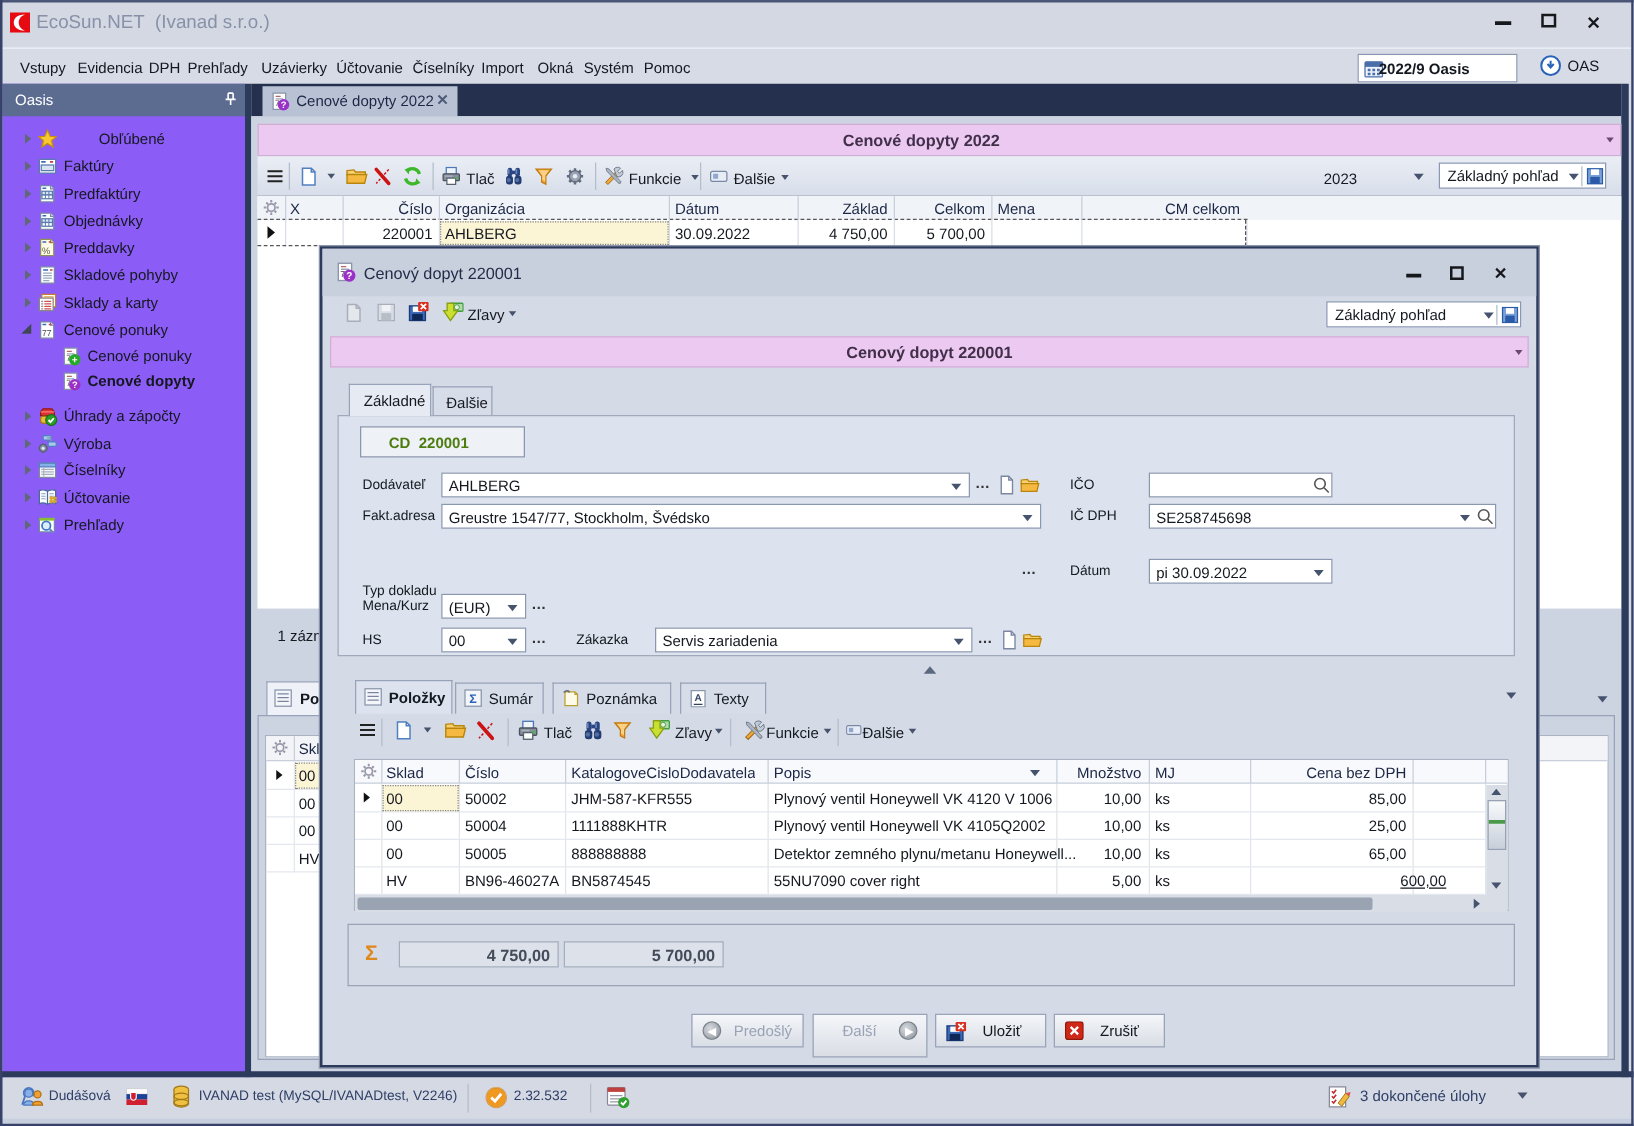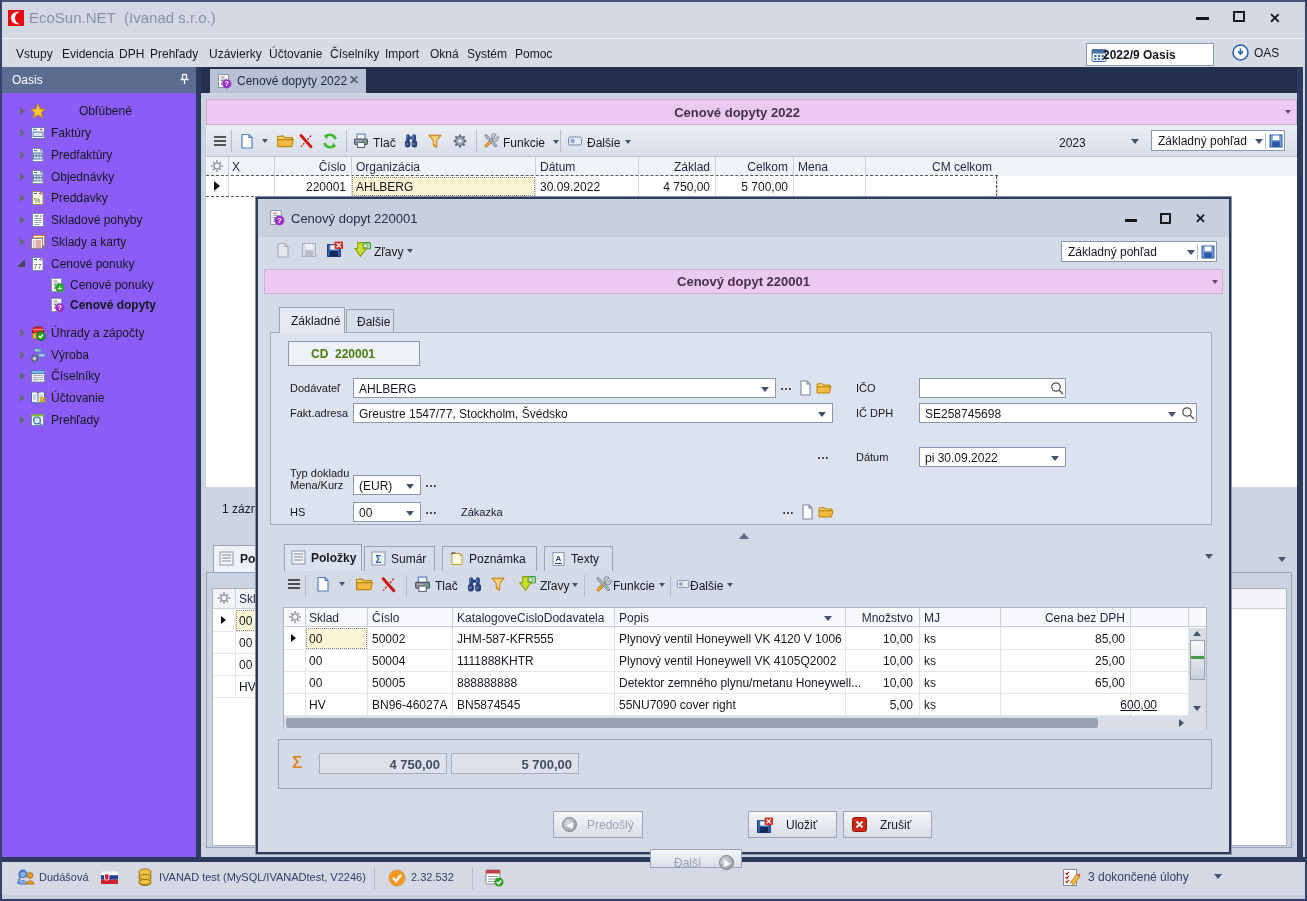--- a/index.html
+++ b/index.html
@@ -552,20 +552,24 @@
           <div class="arr" style="left:52px;top:8px;"></div>
         </div>
         <div class="abs dots" style="left:154px;top:143px;">…</div>
         <div class="abs" style="left:19px;top:173px;font-size:11px;">HS</div>
         <div class="abs" style="left:82px;top:169px;width:68px;height:20px;background:#fff;border:1px solid #8a97b0;">
           <div class="abs" style="left:5px;top:3px;white-space:nowrap;">00</div>
           <div class="arr" style="left:52px;top:8px;"></div>
         </div>
         <div class="abs dots" style="left:154px;top:170px;">…</div>
         <div class="abs" style="left:190px;top:173px;font-size:11px;">Zákazka</div>
+        <div class="abs" style="left:253px;top:169px;width:254px;height:20px;background:#fff;border:1px solid #8a97b0;">
+          <div class="abs" style="left:5px;top:3px;white-space:nowrap;">Servis zariadenia</div>
+          <div class="arr" style="left:238px;top:8px;"></div>
+        </div>
         <div class="abs dots" style="left:511px;top:170px;">…</div>
         <svg class="abs" style="left:529px;top:171px;" width="14" height="16" viewBox="0 0 14 16">
           <path d="M3 1 h6 l3 3 v11 h-9 Z" fill="#fff" stroke="#7a88a0" stroke-width="1.1"></path>
           <path d="M9 1 v3 h3" fill="none" stroke="#7a88a0" stroke-width="1.1"></path>
         </svg>
         <svg class="abs" style="left:547px;top:171px;" width="16" height="16" viewBox="0 0 16 16">
           <path d="M1 4 l5-0.5 l1 1.5 h7 l0 2 H1 Z" fill="#f8d070" stroke="#b8860b"></path>
           <path d="M1 13 V6.8 h14 l-1.5 6.2 Z" fill="#f5b840" stroke="#b8860b"></path>
         </svg>
       </div>
@@ -748,21 +752,21 @@
       <div class="abs" style="left:20px;top:540px;width:934px;height:50px;border:1px solid #9aa4b6;">
         <div class="abs" style="left:13px;top:13px;color:#e08820;font-weight:bold;font-size:17px;">Σ</div>
         <div class="abs" style="left:40px;top:13px;width:128px;height:21px;background:#dde1e9;border:1px solid #a4adbd;text-align:right;padding:3px 6px 0 0;font-weight:bold;color:#444c5c;font-size:13px;">4 750,00</div>
         <div class="abs" style="left:172px;top:13px;width:128px;height:21px;background:#dde1e9;border:1px solid #a4adbd;text-align:right;padding:3px 6px 0 0;font-weight:bold;color:#444c5c;font-size:13px;">5 700,00</div>
       </div>
       <div class="abs" style="left:295px;top:612px;width:90px;height:27px;background:linear-gradient(#f4f6f9,#d9dde5);border:1px solid #9aa4b8;">
         <div class="abs" style="left:8px;top:5px;width:15px;height:15px;border-radius:50%;background:radial-gradient(circle at 5px 5px,#d8dce2,#8a9098);border:1px solid #7a8088;"></div>
         <div class="abs" style="left:12px;top:8px;color:#fff;font-size:9px;">◀</div>
         <div class="abs" style="left:33px;top:6px;color:#9aa3b5;">Predošlý</div>
       </div>
-      <div class="abs" style="left:392px;top:612px;width:92px;height:19px;background:linear-gradient(#f4f6f9,#d9dde5);border:1px solid #9aa4b8;margin-top:38px;">
+      <div class="abs" style="left:392px;top:612px;width:92px;height:35px;background:linear-gradient(#f4f6f9,#d9dde5);border:1px solid #9aa4b8;">
         <div class="abs" style="left:23px;top:6px;color:#9aa3b5;">Đalší</div>
         <div class="abs" style="left:68px;top:5px;width:15px;height:15px;border-radius:50%;background:radial-gradient(circle at 5px 5px,#d8dce2,#8a9098);border:1px solid #7a8088;"></div>
         <div class="abs" style="left:73px;top:8px;color:#fff;font-size:9px;">▶</div>
       </div>
       <div class="abs" style="left:490px;top:612px;width:89px;height:27px;background:linear-gradient(#f4f6f9,#d9dde5);border:1px solid #9aa4b8;">
         <svg class="abs" style="left:7px;top:5px;" width="17" height="17" viewBox="0 0 16 16">
           <rect x="1.5" y="3.5" width="12" height="11" fill="#3a6ab8" stroke="#1a3a78"></rect>
           <rect x="4" y="4" width="7" height="4" fill="#fff"></rect>
           <rect x="3.5" y="9.5" width="8" height="5" fill="#102858"></rect>
           <rect x="8" y="0.5" width="8" height="7" rx="1" fill="#d83020"></rect>

